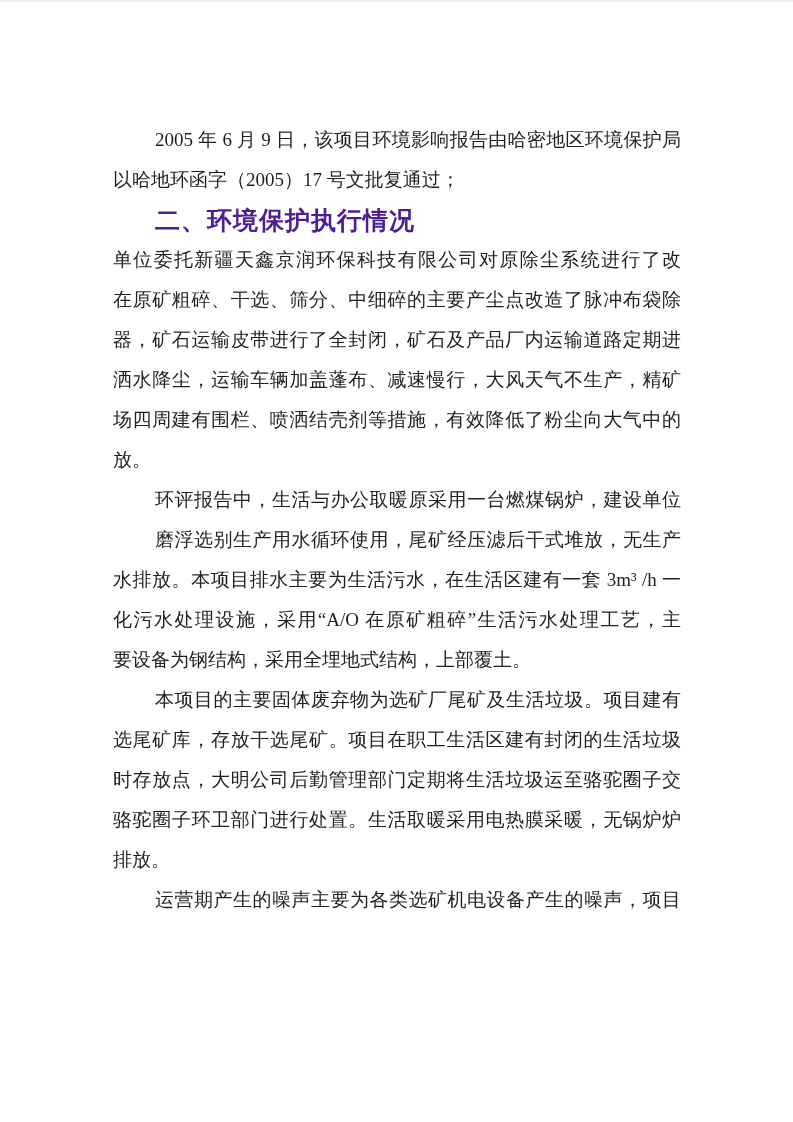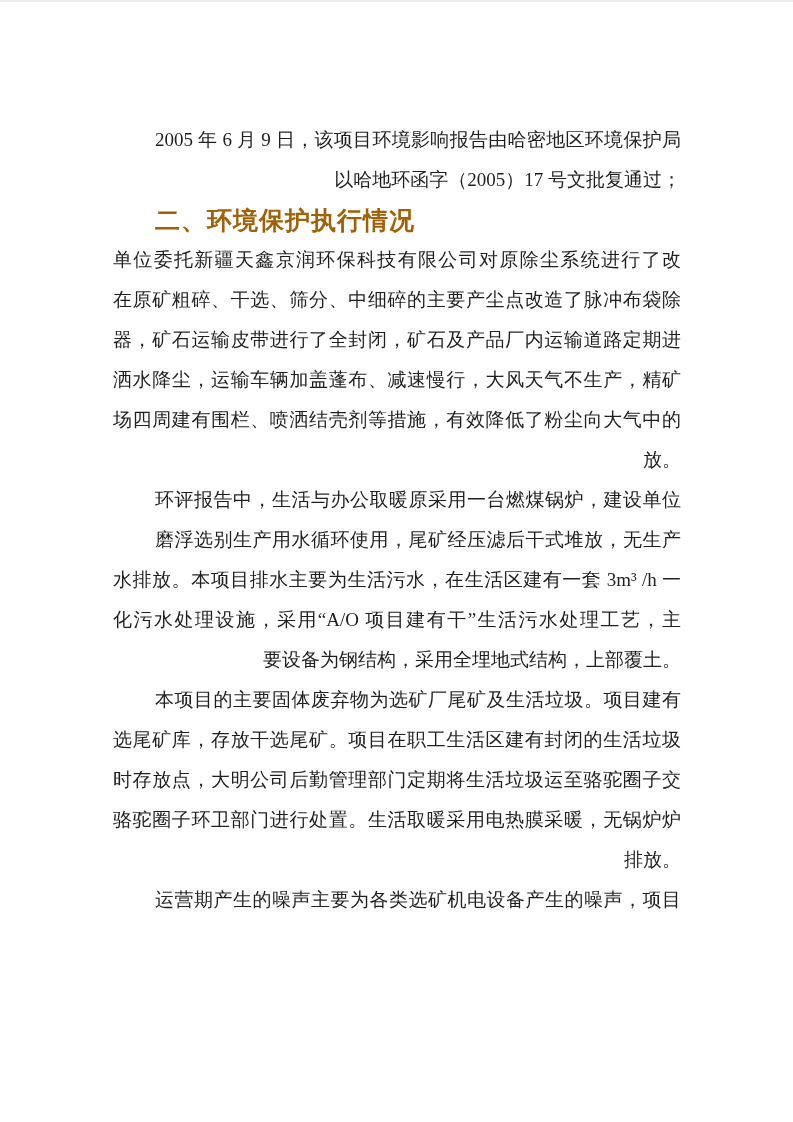--- a/index.html
+++ b/index.html
@@ -21,39 +21,39 @@
   .content {
     position: absolute;
     left: 113px;
     top: 120px;
     width: 568px;
   }
   .line {
     font-size: 19px;
     line-height: 40px;
     height: 40px;
-    text-align: right;
+    text-align: left;
     word-break: break-all;
     overflow: hidden;
   }
   .line.j {
     text-align: justify;
     text-align-last: justify;
   }
   .line.first {
     text-indent: 42px;
   }
   .heading {
     font-family: "Liberation Sans", "DejaVu Sans", sans-serif;
     font-weight: 700;
     font-size: 25px;
     line-height: 40px;
     height: 40px;
     text-indent: 42px;
-    color: #a16207;
+    color: #4c1d95;
     letter-spacing: 1px;
     overflow: hidden;
   }
 </style>
 </head>
 <body>
 
 <div class="top-edge"></div>
 
 <div class="content">
@@ -67,21 +67,21 @@
   <div class="line j">在原矿粗碎、干选、筛分、中细碎的主要产尘点改造了脉冲布袋除尘</div>
   <div class="line j">器，矿石运输皮带进行了全封闭，矿石及产品厂内运输道路定期进行</div>
   <div class="line j">洒水降尘，运输车辆加盖蓬布、减速慢行，大风天气不生产，精矿堆</div>
   <div class="line j">场四周建有围栏、喷洒结壳剂等措施，有效降低了粉尘向大气中的排</div>
   <div class="line">放。</div>
 
   <div class="line j first">环评报告中，生活与办公取暖原采用一台燃煤锅炉，建设单位现</div>
 
   <div class="line j first">磨浮选别生产用水循环使用，尾矿经压滤后干式堆放，无生产废</div>
   <div class="line j">水排放。本项目排水主要为生活污水，在生活区建有一套 3m³ /h 一体</div>
-  <div class="line j">化污水处理设施，采用“A/O 项目建有干”生活污水处理工艺，主</div>
+  <div class="line j">化污水处理设施，采用“A/O 在原矿粗碎”生活污水处理工艺，主</div>
   <div class="line">要设备为钢结构，采用全埋地式结构，上部覆土。</div>
 
   <div class="line j first">本项目的主要固体废弃物为选矿厂尾矿及生活垃圾。项目建有干</div>
   <div class="line j">选尾矿库，存放干选尾矿。项目在职工生活区建有封闭的生活垃圾临</div>
   <div class="line j">时存放点，大明公司后勤管理部门定期将生活垃圾运至骆驼圈子交由</div>
   <div class="line j">骆驼圈子环卫部门进行处置。生活取暖采用电热膜采暖，无锅炉炉渣</div>
   <div class="line">排放。</div>
 
   <div class="line j first">运营期产生的噪声主要为各类选矿机电设备产生的噪声，项目地</div>
 

